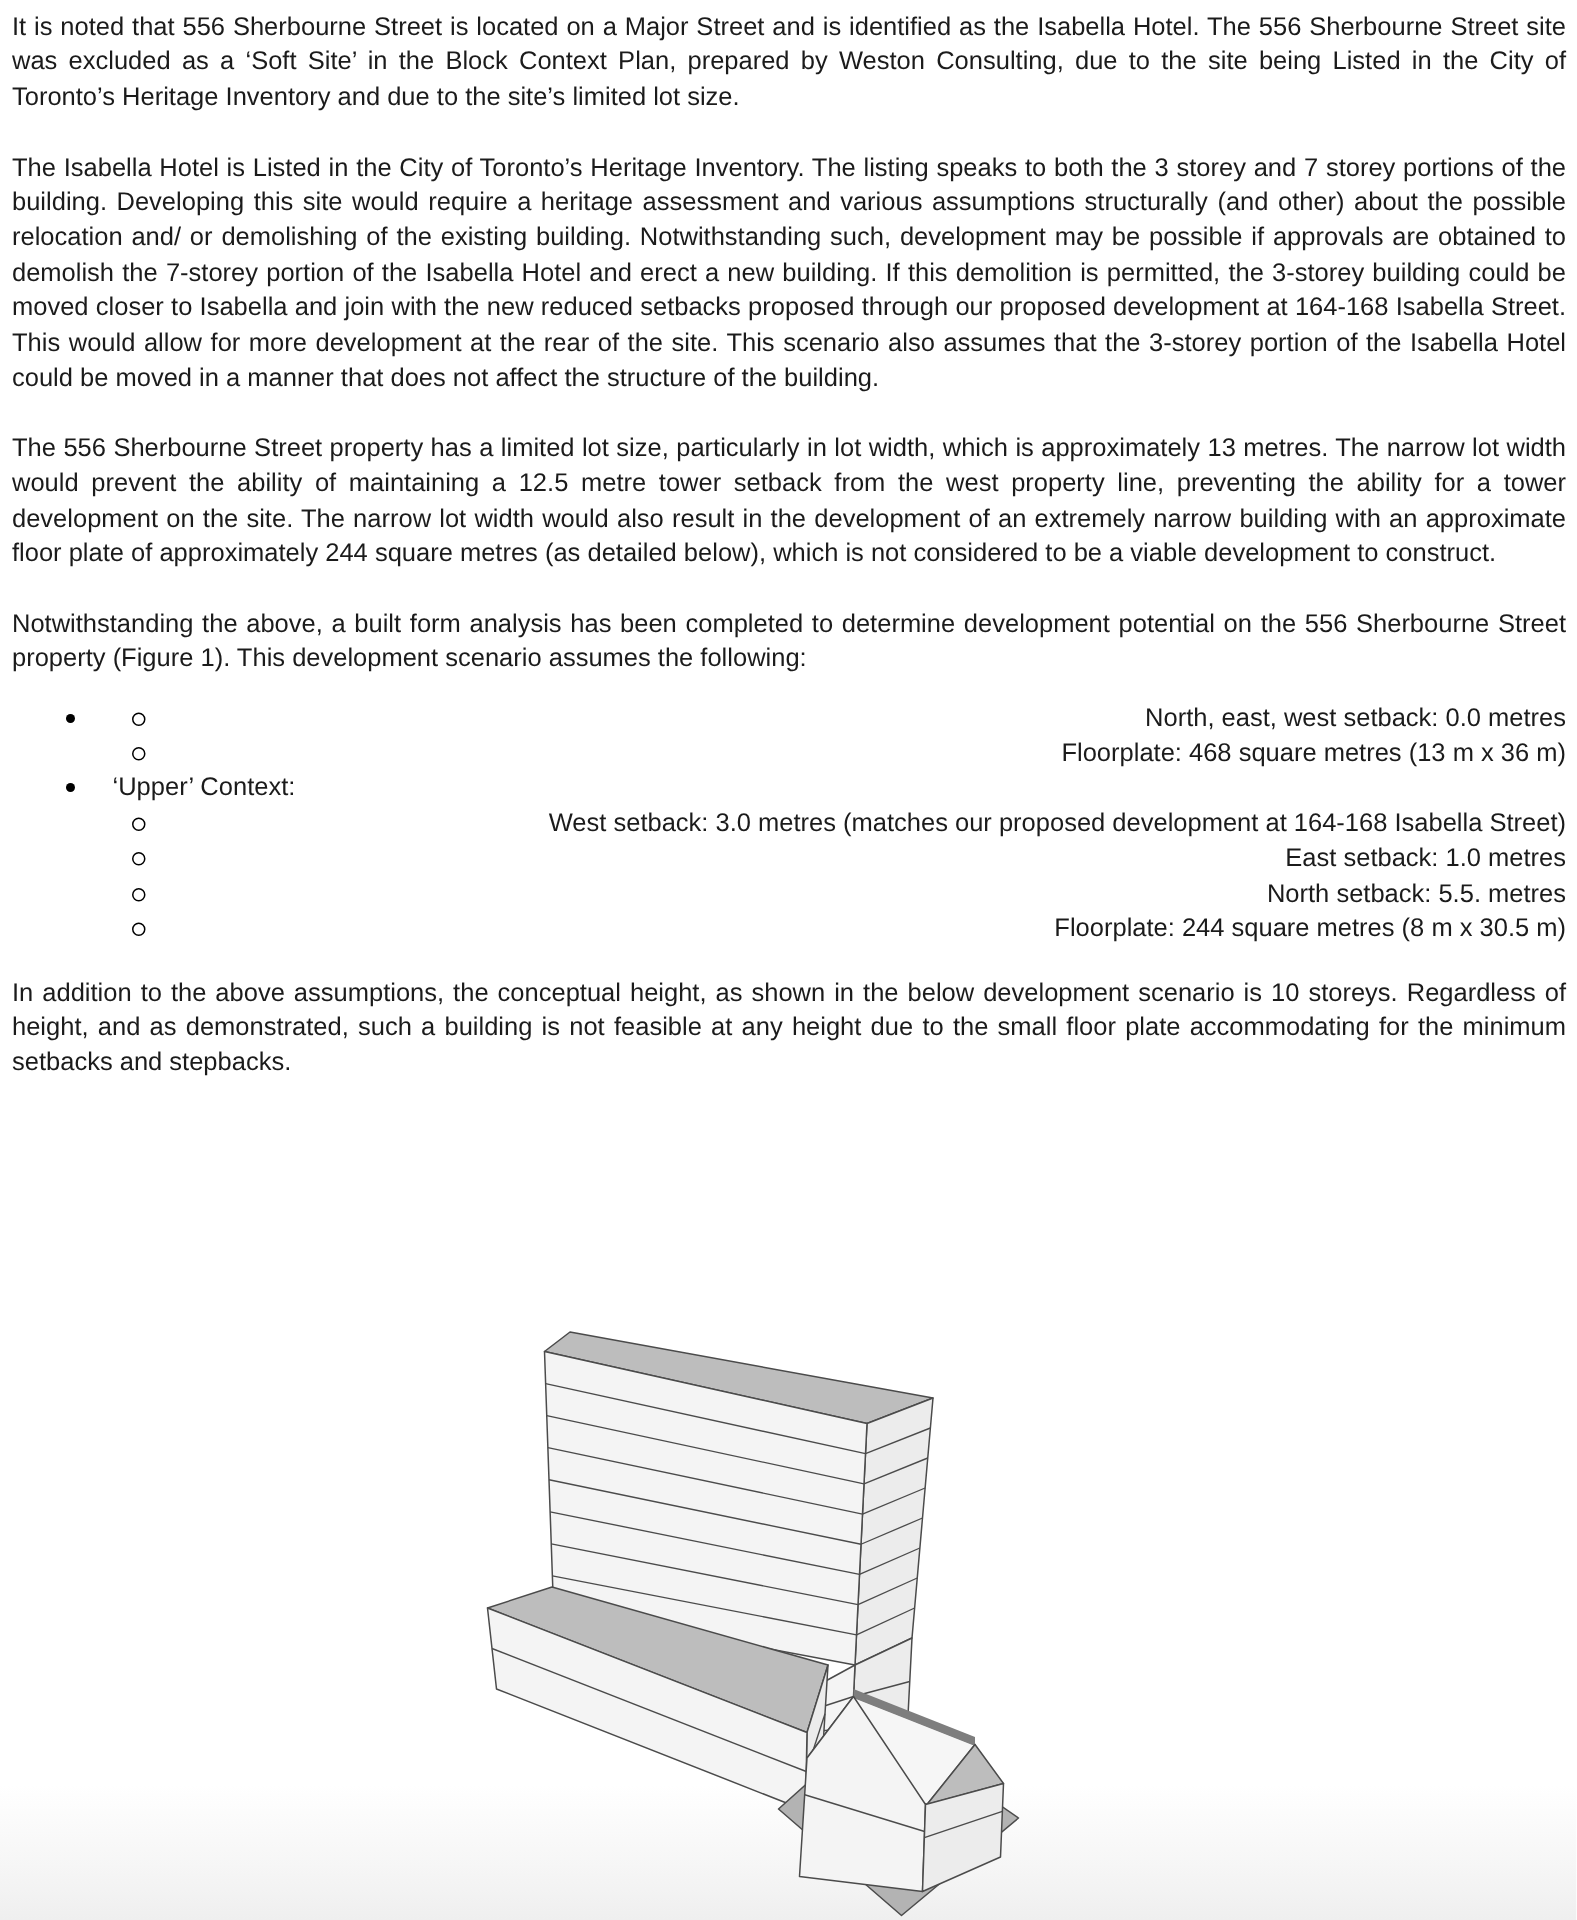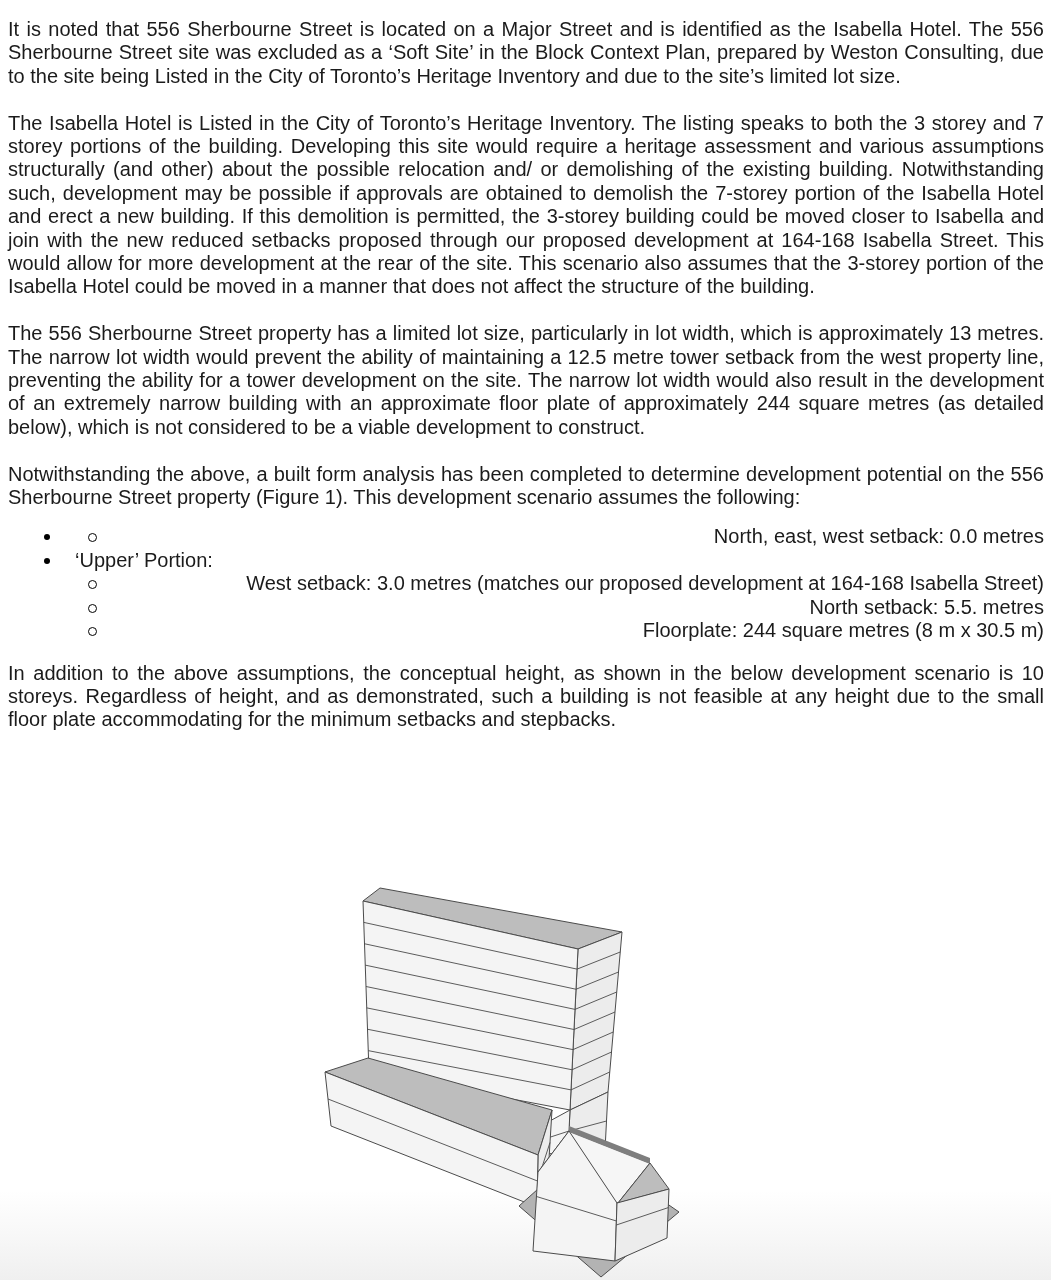--- a/index.html
+++ b/index.html
@@ -1,18 +1,18 @@
 <!DOCTYPE html>
 <html><head>
 <meta charset="utf-8">
 <style>
   html,body{margin:0;padding:0;background:#ffffff;}
   body{width:1051px;height:1280px;position:relative;overflow:hidden;
        font-family:"Liberation Sans","DejaVu Sans",sans-serif;color:#1b1b1b;}
-  .doc{position:absolute;left:8px;top:18px;width:1036px;font-size:20px;line-height:23.4px;
+  .doc{position:absolute;left:8px;top:6px;width:1036px;font-size:17px;line-height:23.4px;
        text-align:justify;}
   .doc p{margin:0 0 23.4px 0;}
   .doc p.no-gap{margin-bottom:16px;}
   .li{position:relative;text-align:left;}
   .li.l1{padding-left:67px;}
   .li.l2{padding-left:108px;text-align:right;}
   .b1{position:absolute;left:36px;top:9px;width:6px;height:6px;border-radius:50%;background:#000;}
   .b2{position:absolute;left:80px;top:8px;width:9px;height:9px;border-radius:50%;
       border:1.4px solid #000;box-sizing:border-box;background:transparent;}
   .list{margin:0 0 19px 0;}
@@ -31,27 +31,35 @@
   <p class="no-gap">Notwithstanding the above, a built form analysis has been completed to determine development potential on the 556 Sherbourne Street property (Figure 1). This development scenario assumes the following:</p>
 
   <div class="list">
     <div class="li l1">
       <span class="b1"></span>
     </div>
     <div class="li l2">
       <span class="b2"></span>
       <span>North, east, west setback: 0.0 metres</span>
     </div>
+    <div class="li l2">
+      <span class="b2"></span>
+      <span>Floorplate: 468 square metres (13 m x 36 m)</span>
+    </div>
     <div class="li l1">
       <span class="b1"></span>
-      <span>‘Upper’ Portion:</span>
+      <span>‘Upper’ Context:</span>
     </div>
     <div class="li l2">
       <span class="b2"></span>
       <span>West setback: 3.0 metres (matches our proposed development at 164-168 Isabella Street)</span>
+    </div>
+    <div class="li l2">
+      <span class="b2"></span>
+      <span>East setback: 1.0 metres</span>
     </div>
     <div class="li l2">
       <span class="b2"></span>
       <span>North setback: 5.5. metres</span>
     </div>
     <div class="li l2">
       <span class="b2"></span>
       <span>Floorplate: 244 square metres (8 m x 30.5 m)</span>
     </div>
   </div>

